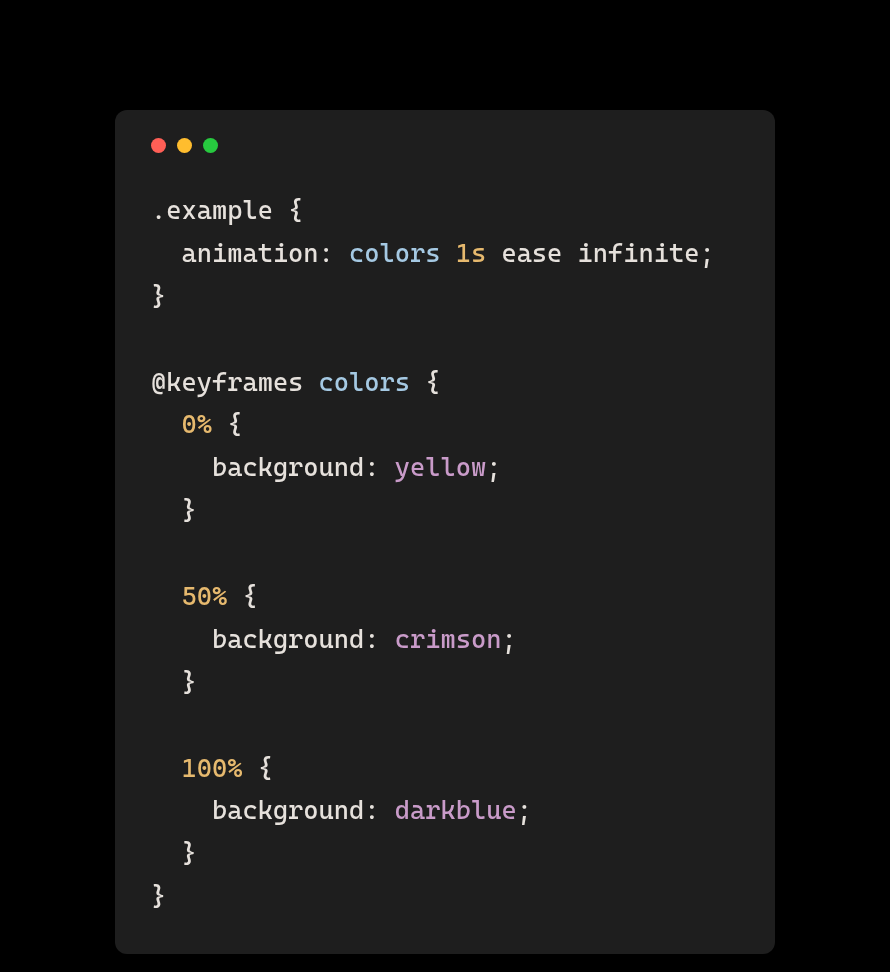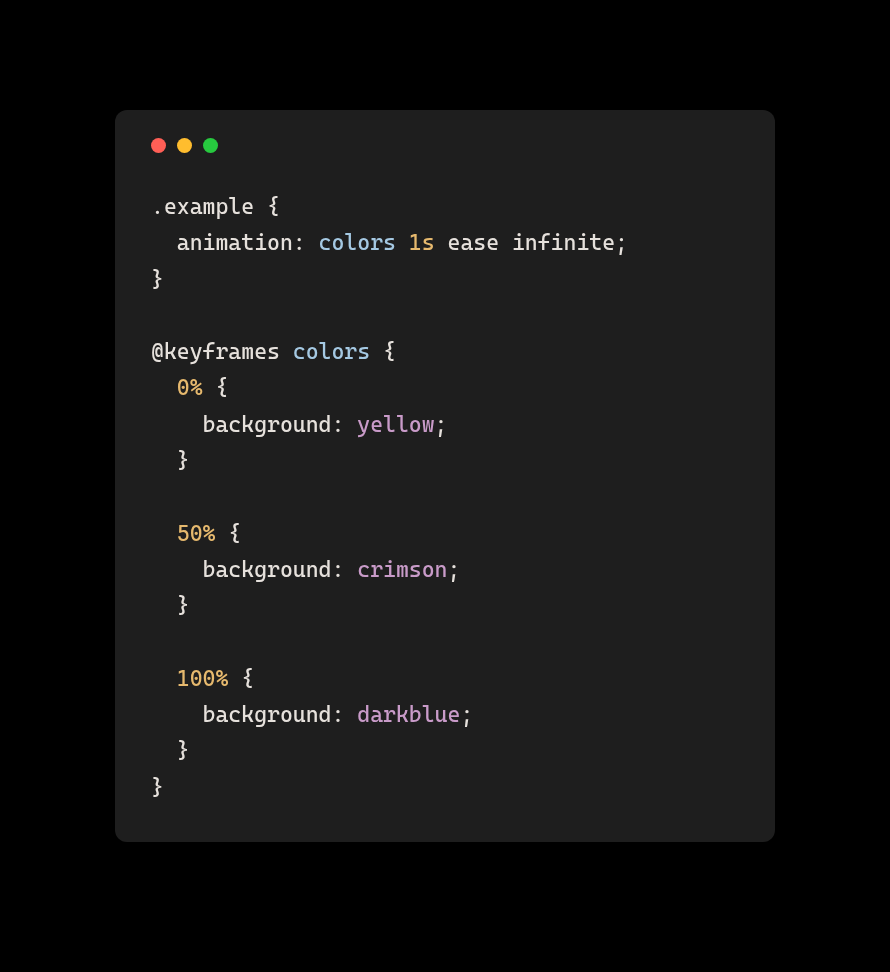--- a/index.html
+++ b/index.html
@@ -37,21 +37,21 @@
       width: 15px;
       height: 15px;
       border-radius: 50%;
     }
 
     .control-close { background: #ff5f56; }
     .control-minimize { background: #ffbd2e; }
     .control-maximize { background: #27c93f; }
 
     .code-content {
-      font-size: 22px;
+      font-size: 26px;
       line-height: 1.65;
       color: #e6e1dc;
       white-space: pre;
     }
 
     .selector { color: #e6e1dc; }
     .punctuation { color: #e6e1dc; }
     .property { color: #e6e1dc; }
     .value-name { color: #a5c9e3; }
     .value-time { color: #e6b96e; }

